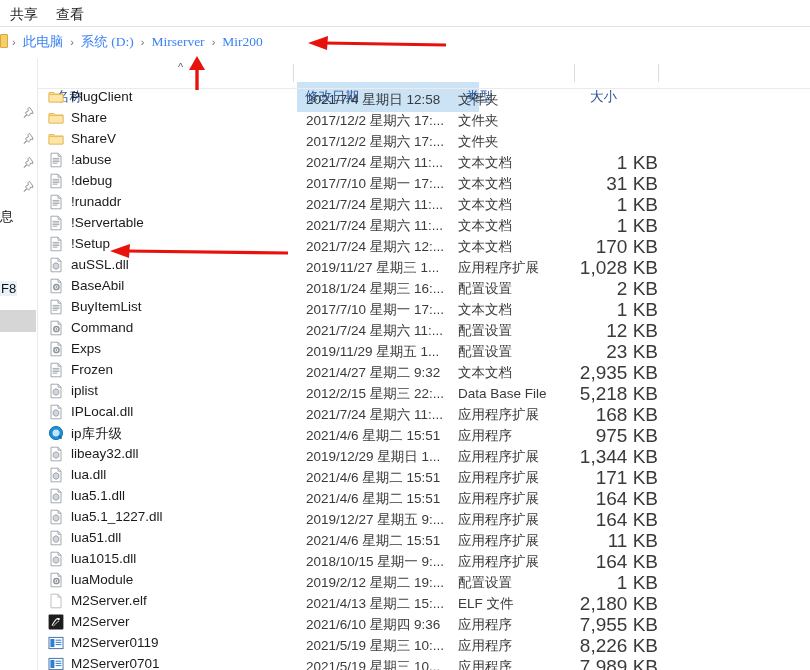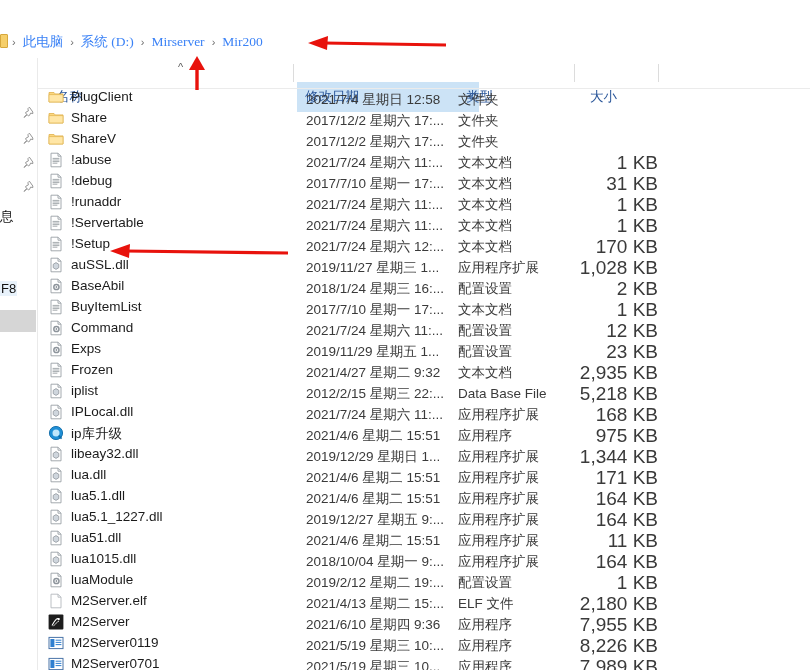--- a/index.html
+++ b/index.html
@@ -149,20 +149,25 @@
   .annot { position:absolute; pointer-events:none; }
   .arrow-addr { left:306px; top:34px; }
   .arrow-up   { left:186px; top:56px; }
   .arrow-setup{ left:108px; top:243px; }
 </style>
 </head>
 <body>
 
 <div class="screen">
 
+  <div class="ribbon-tabs">
+    <div class="ribbon-tab t-share">共享</div>
+    <div class="ribbon-tab t-view">查看</div>
+    <div class="ribbon-underline"></div>
+  </div>
 
   <div class="addressbar">
     <div class="addr-leading-icon"></div>
     <div class="crumbs">
       <span class="crumb-sep">›</span>
       <span class="crumb">此电脑</span>
       <span class="crumb-sep">›</span>
       <span class="crumb">系统 (D:)</span>
       <span class="crumb-sep">›</span>
       <span class="crumb">Mirserver</span>
@@ -569,21 +574,21 @@
         <div class="cell-name">
           <span class="ico">
             <svg width="16" height="16" viewBox="0 0 16 16">
               <path d="M3 1.2h7l3 3v10.6H3z" fill="#fff" stroke="#9aa0a6" stroke-width="0.9"></path>
               <path d="M10 1.2v3h3" fill="none" stroke="#9aa0a6" stroke-width="0.9"></path>
               <path d="M5.2 7.3 8 5.6l2.8 1.7v3.4L8 12.4l-2.8-1.7z" fill="#cfd6dd" stroke="#868d94" stroke-width="0.7"></path>
             </svg>
           </span>
           <span class="nm">lua1015.dll</span>
         </div>
-        <div class="cell-date">2018/10/04 星期一 9:...</div>
+        <div class="cell-date">2018/10/15 星期一 9:...</div>
         <div class="cell-type">应用程序扩展</div>
         <div class="cell-size">164 KB</div>
       </div>
       <div class="row">
         <div class="cell-name">
           <span class="ico">
             <svg width="16" height="16" viewBox="0 0 16 16">
               <path d="M3 1.2h7l3 3v10.6H3z" fill="#fff" stroke="#9aa0a6" stroke-width="0.9"></path>
               <path d="M10 1.2v3h3" fill="none" stroke="#9aa0a6" stroke-width="0.9"></path>
               <circle cx="8.4" cy="9" r="2.6" fill="none" stroke="#8d949b" stroke-width="1.5"></circle>

